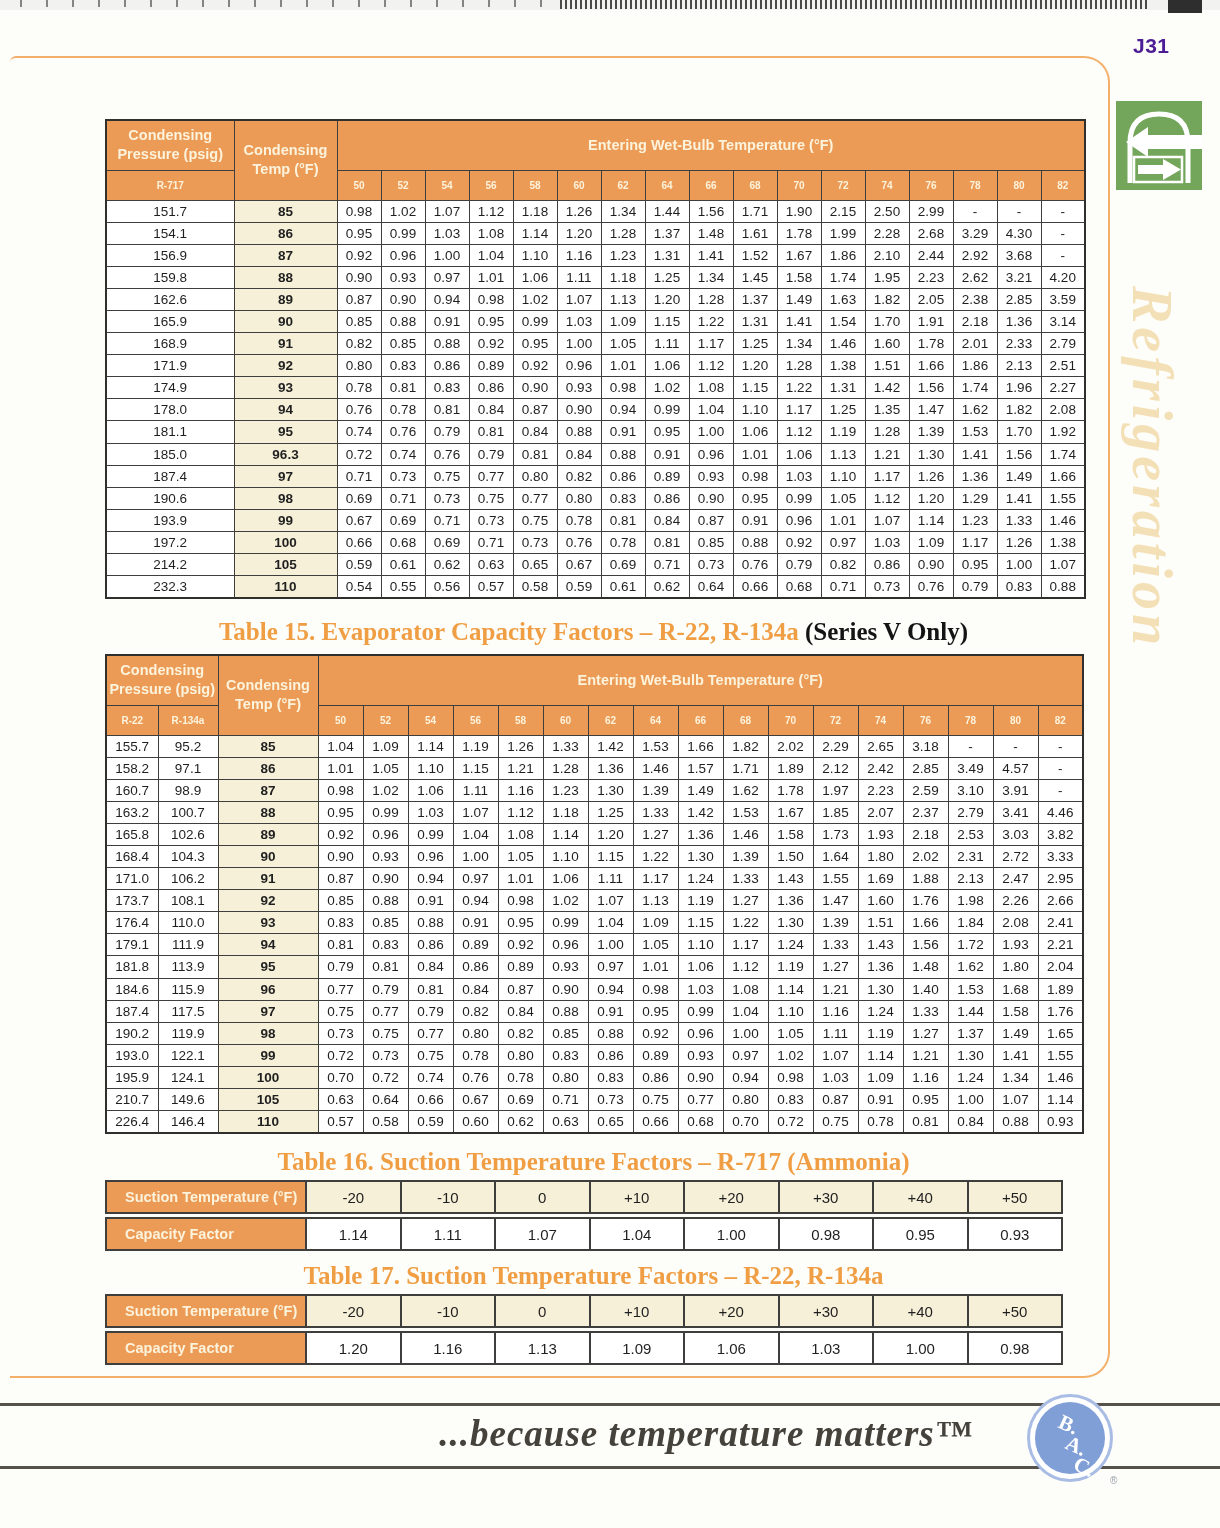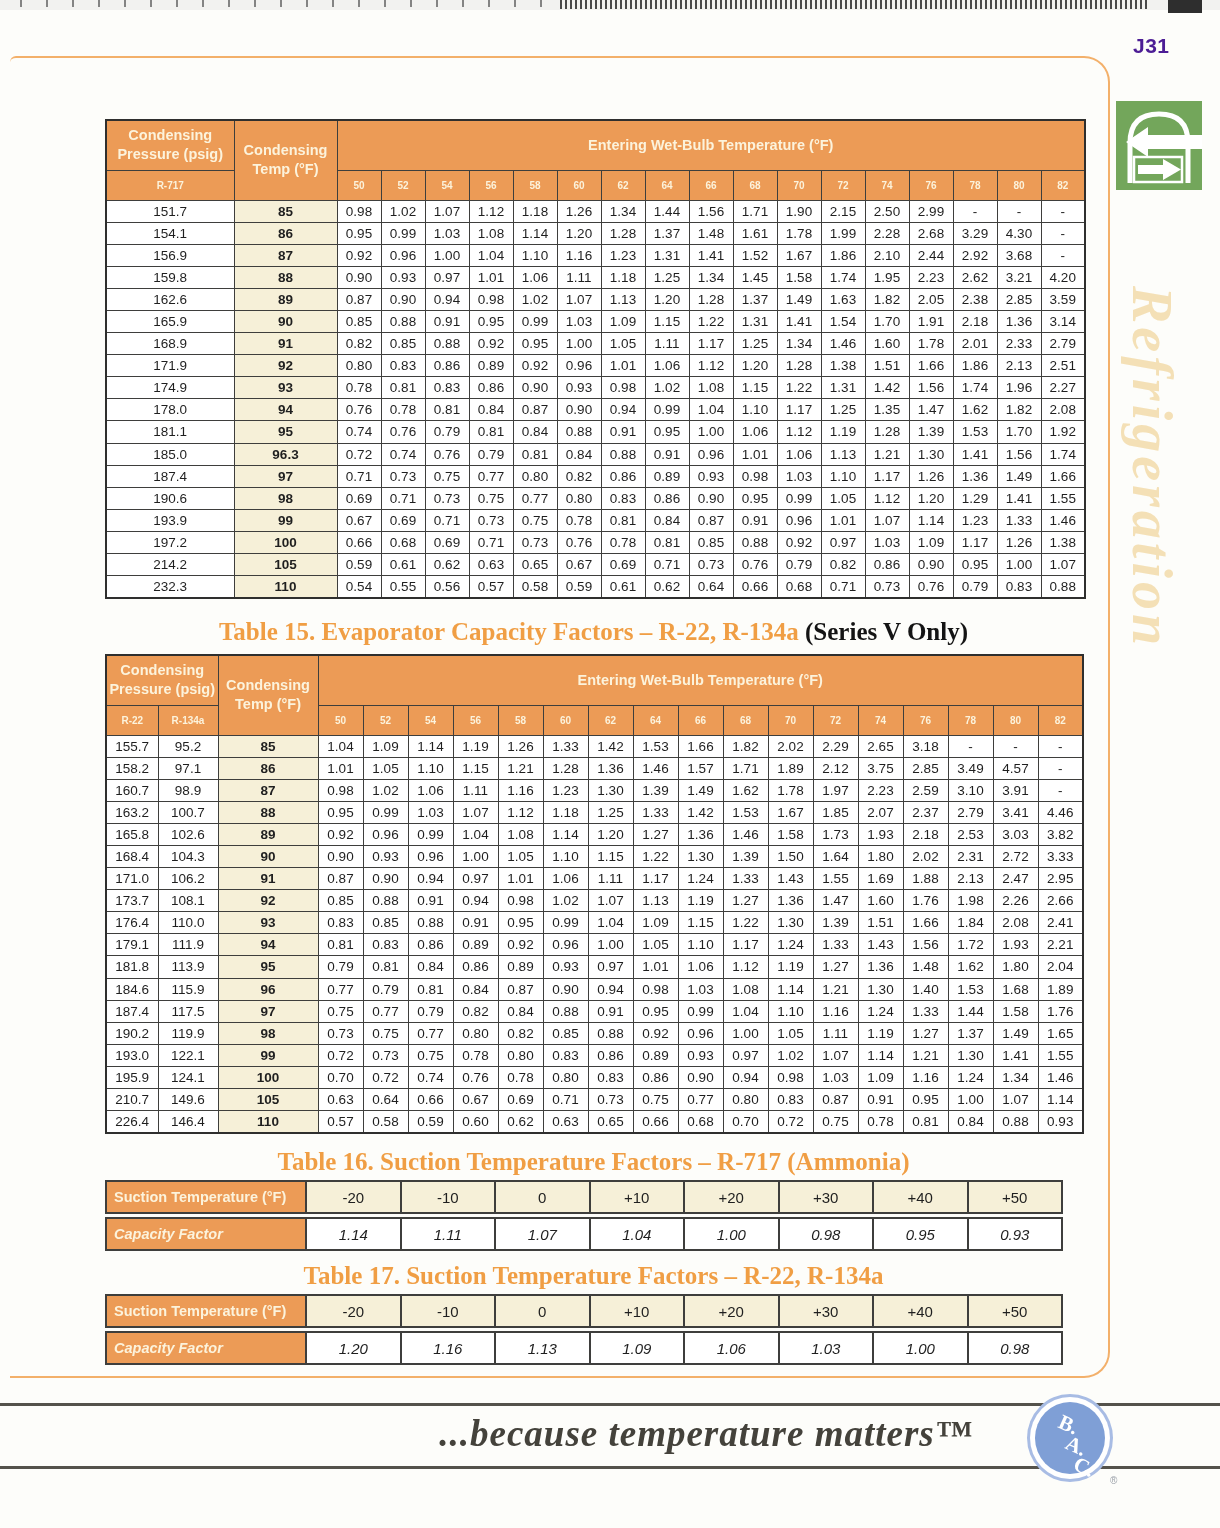--- a/index.html
+++ b/index.html
@@ -42,29 +42,29 @@
   table.evap { position:absolute; border-collapse:collapse; table-layout:fixed; border:2.5px solid #2f2f2e; }
   table.evap th, table.evap td { border:1.6px solid #3E3E3C; padding:0; text-align:center; vertical-align:middle; box-sizing:border-box; }
   table.evap th { background:#EC9B56; color:#FCF3DC; font-weight:bold; }
   table.evap th.grp { font-size:14.5px; height:50px; line-height:1.3; }
   table.evap th.sub { font-size:10px; height:30px; }
   table.evap td { font-size:13.5px; color:#1f1f1f; height:22.1px; background:#ffffff; }
   table.evap td.temp { background:#F6F0D8;font-weight:bold; }
 
   .suc { position:absolute; }
   .suc-row { display:flex; }
-  .suc-row + .suc-row { margin-top:3px;font-style:italic; }
+  .suc-row + .suc-row { margin-top:3px; }
   .suc-cell {
     border:2px solid #3E3E3C; box-sizing:border-box; height:34px; background:#fff;
     display:flex; align-items:center; justify-content:center; font-size:15px; color:#1f1f1f;
   }
   .suc-cell + .suc-cell { margin-left:-2px; }
   .suc-label {
     width:202px; background:#EC9B56; color:#FCF3DC; font-weight:bold; font-size:14.5px;
-    justify-content:flex-start; padding-left:7px;
+    justify-content:flex-start; padding-left:18px;
   }
   .suc-val { width:96.5px; }
   .suc-row.cream .suc-val { background:#F6F0D8; }
 
   .rule { position:absolute; left:0; width:1220px; background:#54524B; }
   .tagline {
     position:absolute; left:0; top:1412px; width:1220px; padding-left:192px; box-sizing:border-box;
     text-align:center; font-family:Liberation Serif, serif; font-style:italic; font-weight:bold;
     font-size:37px; color:#44423B; letter-spacing:1px;
   }
@@ -585,21 +585,21 @@
           <td class="val">1.10</td>
           <td class="val">1.15</td>
           <td class="val">1.21</td>
           <td class="val">1.28</td>
           <td class="val">1.36</td>
           <td class="val">1.46</td>
           <td class="val">1.57</td>
           <td class="val">1.71</td>
           <td class="val">1.89</td>
           <td class="val">2.12</td>
-          <td class="val">3.75</td>
+          <td class="val">2.42</td>
           <td class="val">2.85</td>
           <td class="val">3.49</td>
           <td class="val">4.57</td>
           <td class="val">-</td>
         </tr>
         <tr>
           <td class="press">160.7</td>
           <td class="press">98.9</td>
           <td class="temp">87</td>
           <td class="val">0.98</td>

